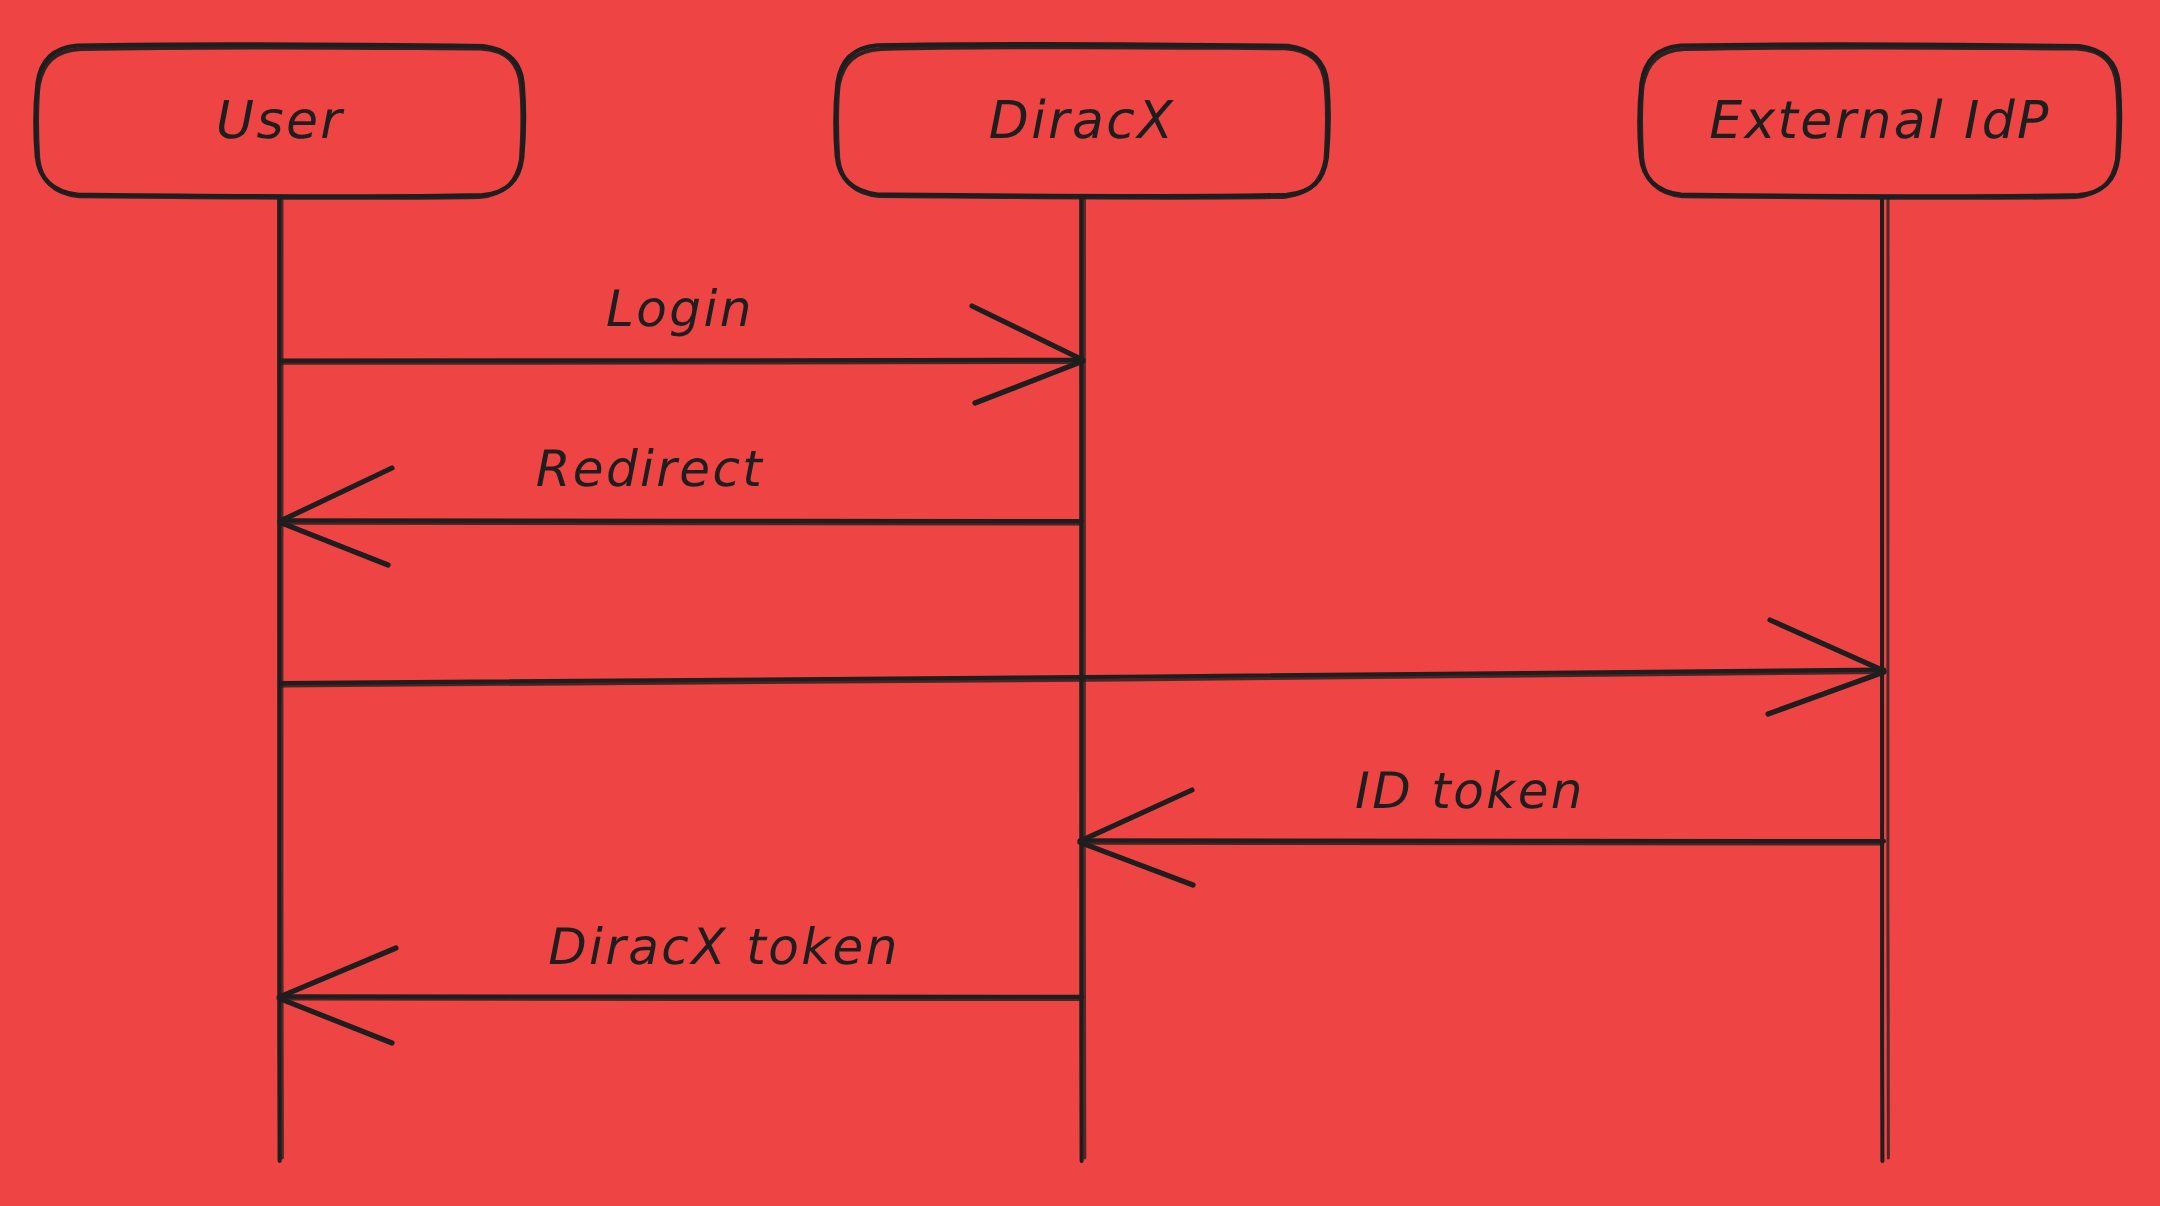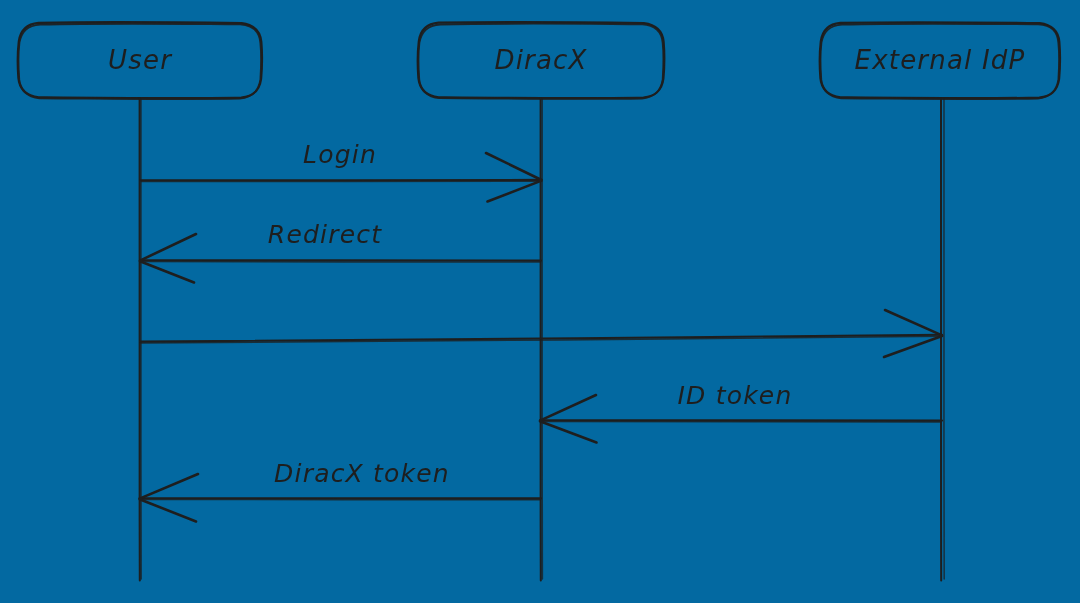--- a/index.html
+++ b/index.html
@@ -8,21 +8,21 @@
     padding: 0;
     background: #ffffff;
   }
   body {
     font-family: "DejaVu Sans", sans-serif;
   }
   #diagram-canvas {
     position: relative;
     width: 1080px;
     height: 603px;
-    background: #0369a1;
+    background: #ef4444;
     overflow: hidden;
   }
   #diagram-svg {
     position: absolute;
     left: 0;
     top: 0;
     width: 1080px;
     height: 603px;
     display: block;
   }

